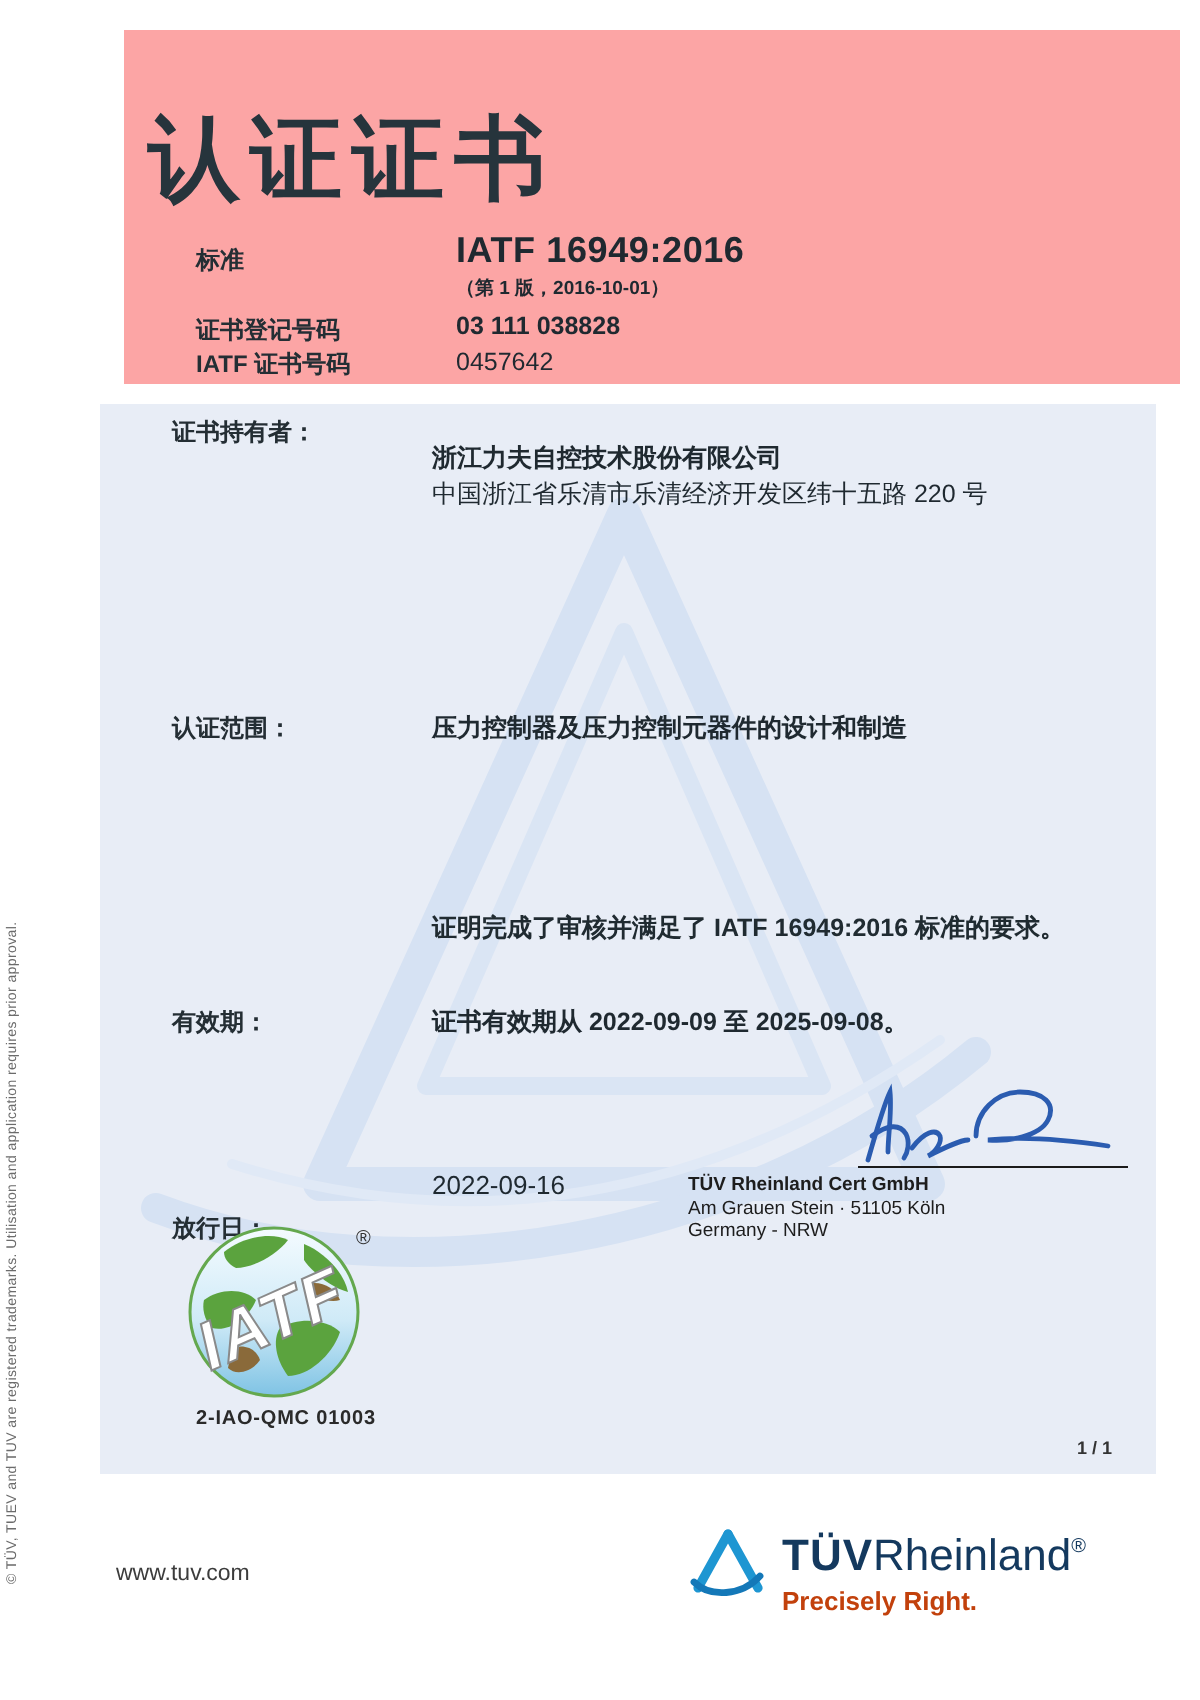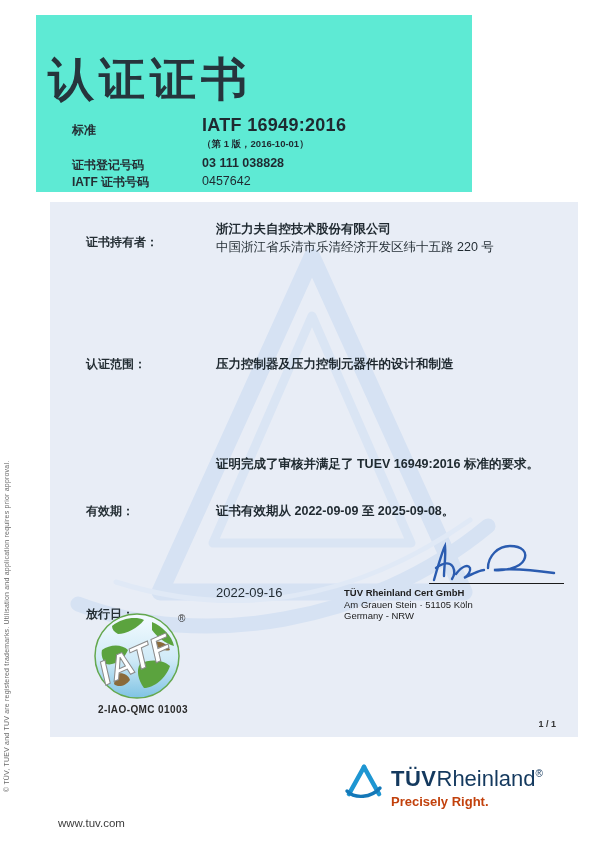--- a/index.html
+++ b/index.html
@@ -1,37 +1,37 @@
 <!DOCTYPE html>
 <html><head>
 <meta charset="utf-8">
 <style>
   html,body{margin:0;padding:0;}
   body{width:600px;height:850px;background:#ffffff;font-family:"Liberation Sans", sans-serif;color:#202b31;position:relative;overflow:hidden;}
 
   .side-note{position:absolute;left:3px;top:792px;width:408px;font-size:7px;color:#6b6b6b;
     transform:rotate(-90deg);transform-origin:0 0;letter-spacing:.2px;white-space:nowrap;}
 
-  .band1{position:absolute;left:36px;top:15px;width:436px;height:177px;background:#5eead4;}
+  .band1{position:absolute;left:62px;top:15px;width:528px;height:177px;background:#fca5a5;}
   .band2{position:absolute;left:50px;top:202px;width:528px;height:535px;background:#e8edf6;overflow:hidden;}
 
   .cert-title{position:absolute;left:12px;top:34px;font-size:46px;font-weight:700;color:#26343c;letter-spacing:5px;}
 
   .lbl{position:absolute;left:36px;font-size:12px;font-weight:700;color:#242e34;}
   .val{position:absolute;left:166px;color:#1f2930;}
 
   .std-value{top:100px;font-size:18px;font-weight:700;letter-spacing:.3px;}
   .std-label{top:107px;}
   .std-edition{top:123px;font-size:9.5px;font-weight:700;}
   .reg-label{top:142px;}
   .reg-value{top:141px;font-size:12.5px;font-weight:700;}
   .iatfno-label{top:159px;}
   .iatfno-value{top:159px;font-size:12.5px;}
 
-  .holder-label{top:32px;}
+  .holder-label{top:6px;}
   .holder-block{top:18px;font-size:12.5px;line-height:18px;width:360px;}
   .holder-name{font-weight:700;}
   .scope-label{top:154px;}
   .scope-value{top:154px;font-size:12.5px;font-weight:700;width:370px;}
   .statement{position:absolute;left:166px;top:254px;font-size:12.5px;font-weight:700;width:380px;}
   .validity-label{top:301px;}
   .validity-value{top:301px;font-size:12.5px;font-weight:700;}
   .issue-label{top:383px;margin-top:21px;}
   .issue-value{top:383px;font-size:13px;}
 
@@ -40,21 +40,21 @@
   .sign-rule{width:135px;border-top:1.6px solid #1b1b1b;margin:1px 0 3px auto;}
   .sign-line{font-size:9.5px;line-height:11.5px;color:#1d1d1d;}
   .sign-company{font-weight:700;}
 
   .globe-wrap{position:absolute;left:42px;top:406px;}
   .iatf-code{position:absolute;left:48px;top:502px;font-size:10px;font-weight:700;color:#2a2a2a;letter-spacing:.4px;}
   .page-indicator{position:absolute;right:22px;top:517px;font-size:9px;font-weight:700;color:#333;}
 
   .watermark{position:absolute;left:0;top:0;}
 
-  .website{position:absolute;left:58px;top:781px;font-size:11.5px;color:#3c3c3c;margin-top:36px;}
+  .website{position:absolute;left:58px;top:781px;font-size:11.5px;color:#3c3c3c;}
   .brand{position:absolute;left:344px;top:762px;display:flex;align-items:flex-start;}
   .brand-text{margin-left:7px;}
   .brand-line{font-size:22px;color:#14395e;line-height:24px;white-space:nowrap;}
   .brand-bold{font-weight:800;letter-spacing:.5px;}
   .brand-reg{font-weight:400;}
   .brand-r{font-size:10px;vertical-align:9px;}
   .brand-tagline{font-size:13px;font-weight:700;color:#c2410c;margin-top:3px;}
 </style>
 </head>
 <body>
@@ -86,21 +86,21 @@
 
   <div class="lbl holder-label">证书持有者：</div>
   <div class="val holder-block">
     <div class="holder-name">浙江力夫自控技术股份有限公司</div>
     <div class="holder-address">中国浙江省乐清市乐清经济开发区纬十五路 220 号</div>
   </div>
 
   <div class="lbl scope-label">认证范围：</div>
   <div class="val scope-value">压力控制器及压力控制元器件的设计和制造</div>
 
-  <div class="statement">证明完成了审核并满足了 TUEV 16949:2016 标准的要求。</div>
+  <div class="statement">证明完成了审核并满足了 IATF 16949:2016 标准的要求。</div>
 
   <div class="lbl validity-label">有效期：</div>
   <div class="val validity-value">证书有效期从 2022-09-09 至 2025-09-08。</div>
 
   <div class="lbl issue-label">放行日：</div>
   <div class="val issue-value">2022-09-16</div>
 
   <div class="sign-block">
     <svg class="sign-svg" width="132" height="42" viewBox="0 0 132 42">
       <g fill="none" stroke="#2b5cb0" stroke-width="2.4" stroke-linecap="round">

